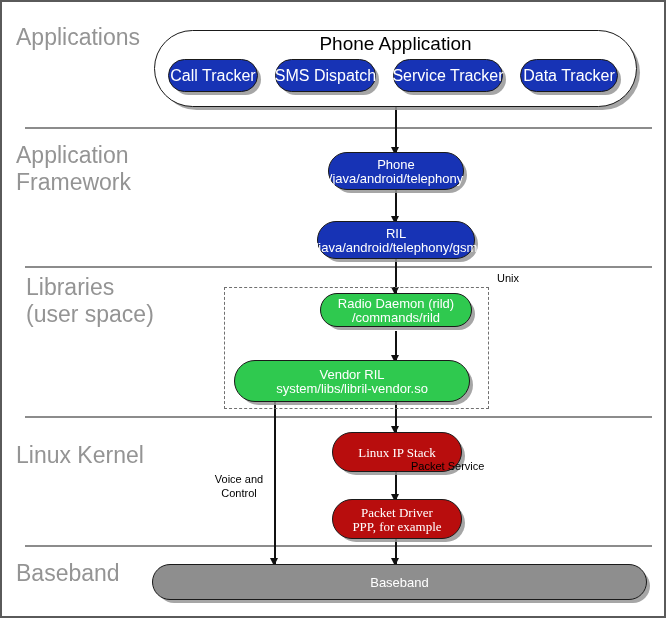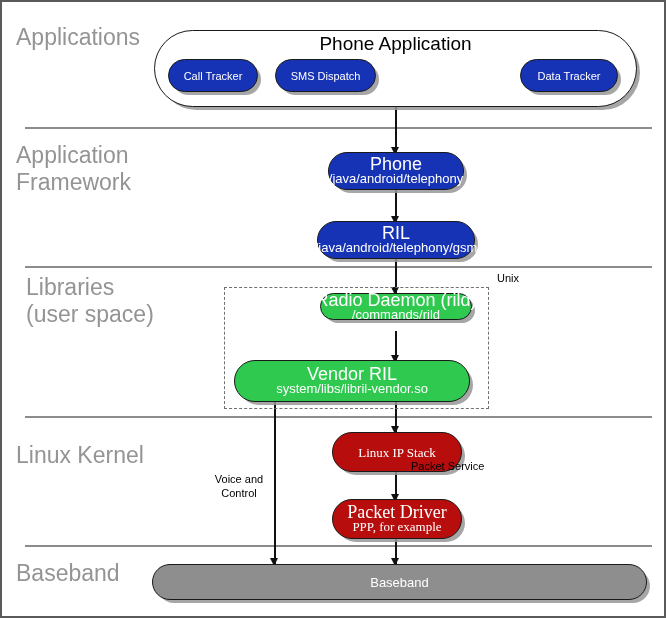--- a/index.html
+++ b/index.html
@@ -46,38 +46,38 @@
     border-radius: 999px;
     display: flex;
     flex-direction: column;
     align-items: center;
     justify-content: center;
     text-align: center;
     color: #ffffff;
     box-shadow: 4px 4px 0 -1px rgba(150,150,150,0.85);
     z-index: 4;
   }
-  .node .t1 { font-size: 18px; line-height: 15px; white-space: nowrap; }
+  .node .t1 { font-size: 13px; line-height: 15px; white-space: nowrap; }
   .node .t2 { font-size: 13px; line-height: 13px; white-space: nowrap; }
   .node.single .t1 { font-size: 13px; }
 
   .blue  { background: #1733B5; }
   .green { background: #2FC94F; }
   .red   { background: #B80D0D; font-family: Liberation Serif, serif; }
   .grey  { background: #8E8E8E; }
 
   
   .apppill {
     position: absolute;
     box-sizing: border-box;
     background: #1733B5;
     border: 1.4px solid #1a1a1a;
     border-radius: 999px;
     color: #fff;
-    font-size: 11px;
+    font-size: 16px;
     display: flex;
     align-items: center;
     justify-content: center;
     white-space: nowrap;
     box-shadow: 4px 4px 0 -1px rgba(150,150,150,0.85);
     z-index: 5;
   }
 
   
   #phone-app-container {
@@ -159,20 +159,23 @@
 
   <div id="phone-app-container" style="left:152px; top:28px; width:483px; height:77px;"></div>
   <div id="phone-app-title" style="left:152px; top:31px; width:483px;">Phone Application</div>
 
   <div class="apppill" style="left:166px; top:57px; width:90px; height:33px;">
     <span>Call Tracker</span>
   </div>
   <div class="apppill" style="left:273px; top:57px; width:101px; height:33px;">
     <span>SMS Dispatch</span>
   </div>
+  <div class="apppill" style="left:391px; top:57px; width:110px; height:33px;">
+    <span>Service Tracker</span>
+  </div>
   <div class="apppill" style="left:518px; top:57px; width:98px; height:33px;">
     <span>Data Tracker</span>
   </div>
 
   <div class="vline" style="left:393px; top:105px; height:46px;"></div>
   <div class="arrowhead" style="left:389px; top:145px;"></div>
 
   <div class="node blue" style="left:326px; top:150px; width:136px; height:38px;">
     <div class="t1">Phone</div>
     <div class="t2">/java/android/telephony</div>
@@ -185,21 +188,21 @@
     <div class="t1">RIL</div>
     <div class="t2">/java/android/telephony/gsm</div>
   </div>
 
   <div class="vline" style="left:393px; top:257px; height:34px;"></div>
   <div class="arrowhead" style="left:389px; top:285px;"></div>
 
   <div id="unix-box" style="left:222px; top:285px; width:265px; height:122px;"></div>
   <div id="unix-label" style="left:455px; top:270px;">Unix</div>
 
-  <div class="node green" style="left:318px; top:291px; width:152px; height:27px;">
+  <div class="node green" style="left:318px; top:291px; width:152px; height:34px;">
     <div class="t1">Radio Daemon (rild)</div>
     <div class="t2">/commands/rild</div>
   </div>
 
   <div class="vline" style="left:393px; top:329px; height:32px;"></div>
   <div class="arrowhead" style="left:389px; top:353px;"></div>
 
   <div class="node green" style="left:232px; top:358px; width:236px; height:42px;">
     <div class="t1">Vendor RIL</div>
     <div class="t2">system/libs/libril-vendor.so</div>

